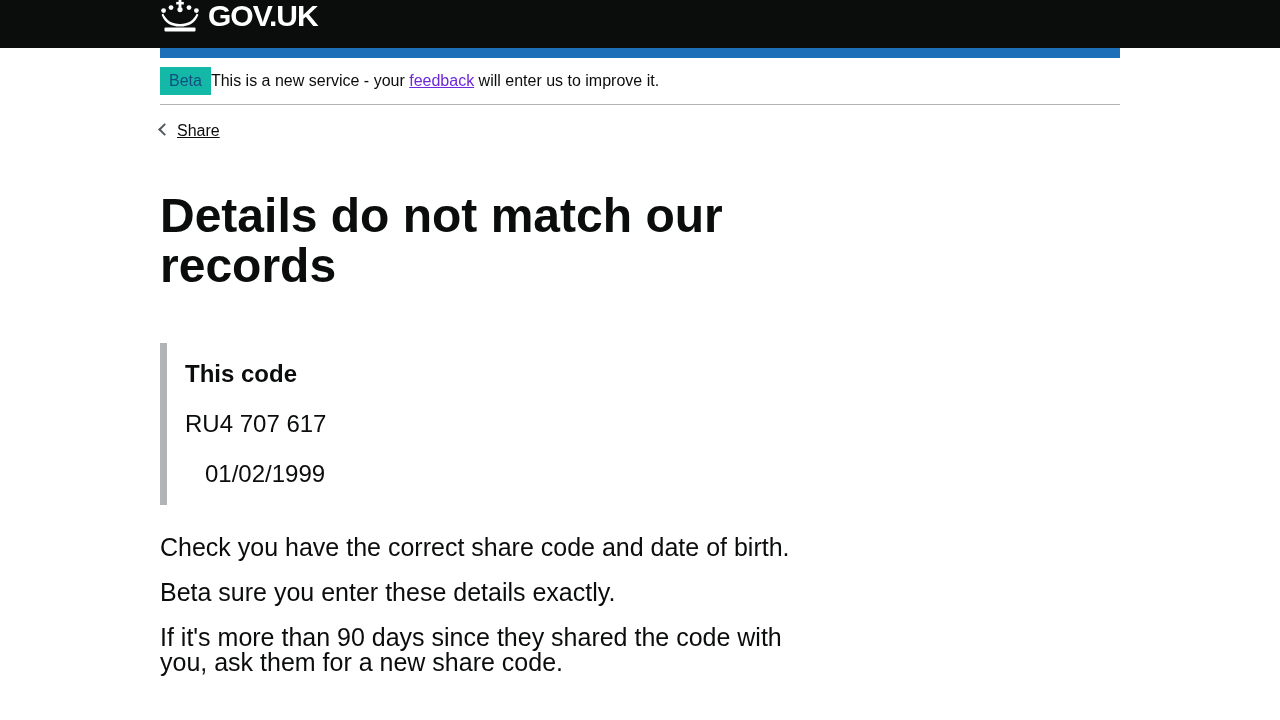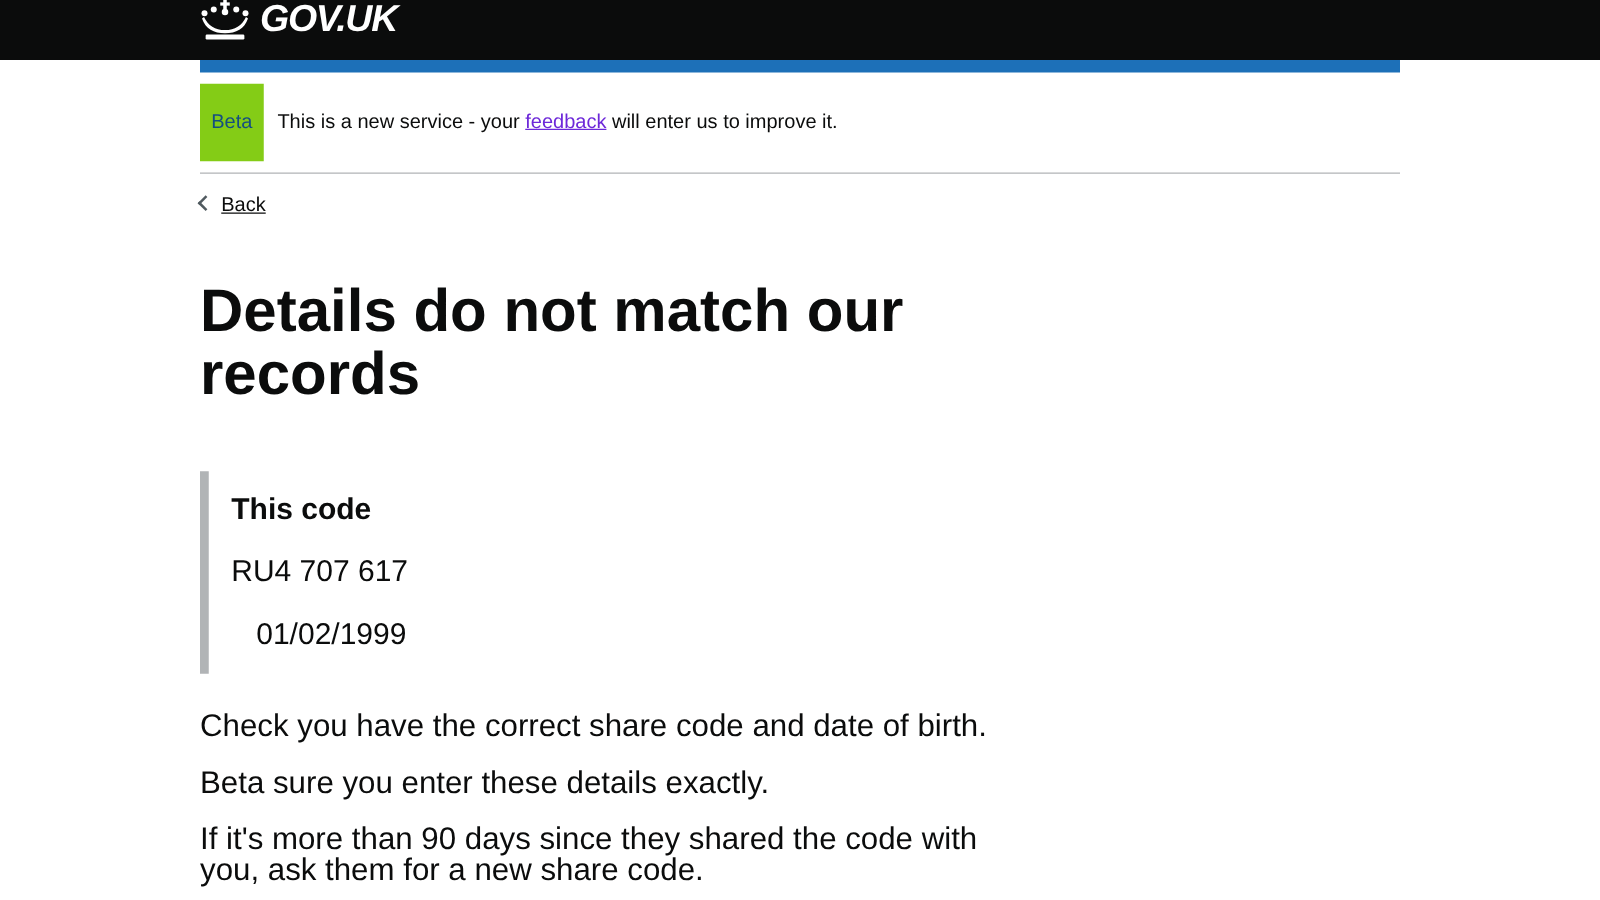--- a/index.html
+++ b/index.html
@@ -18,21 +18,20 @@
   }
   
   .govuk-header {
     background: #0b0c0c;
     height: 48px;
   }
   .header-inner {
     display: flex;
     align-items: flex-start;
     height: 32px;
-    font-style: italic;
   }
   .logo-link {
     display: inline-flex;
     align-items: center;
     gap: 8px;
     text-decoration: none;
     color: #ffffff;
   }
   .crown {
     display: inline-flex;
@@ -52,26 +51,25 @@
   .phase-banner {
     display: flex;
     align-items: center;
     padding: 9px 0;
     border-bottom: 1px solid #b1b4b6;
     font-size: 16px;
     line-height: 1.4;
   }
   .phase-tag {
     display: inline-block;
-    background: #84cc16;
+    background: #14b8a6;
     color: #144e81;
     font-size: 16px;
     font-weight: 400;
-    padding: 20px 9px;
-    margin-right: 11px;
+    padding: 3px 9px;
     white-space: nowrap;
   }
   .phase-text { color: #0b0c0c; }
   .phase-text a {
     color: #6d28d9;
     text-decoration: underline;
   }
   
   .back-link {
     display: inline-block;
@@ -151,21 +149,21 @@
 </div>
 
 <div class="container">
   <div class="phase-banner">
     <strong class="phase-tag">Beta</strong>
     <span class="phase-text"><span>This is a new service - your </span><a href="#">feedback</a><span> will enter us to improve it.</span></span>
   </div>
 </div>
 
 <div class="container">
-  <a class="back-link" href="#"><span class="back-chevron"></span><span>Back</span></a>
+  <a class="back-link" href="#"><span class="back-chevron"></span><span>Share</span></a>
 
   <main>
     <h1 class="page-heading">Details do not match our records</h1>
 
     <div class="inset-wrap">
       <div class="inset">
         <p class="lead bold">This code</p>
         <p class="lead">RU4 707 617</p>
         <p class="lead">01/02/1999</p>
       </div>

